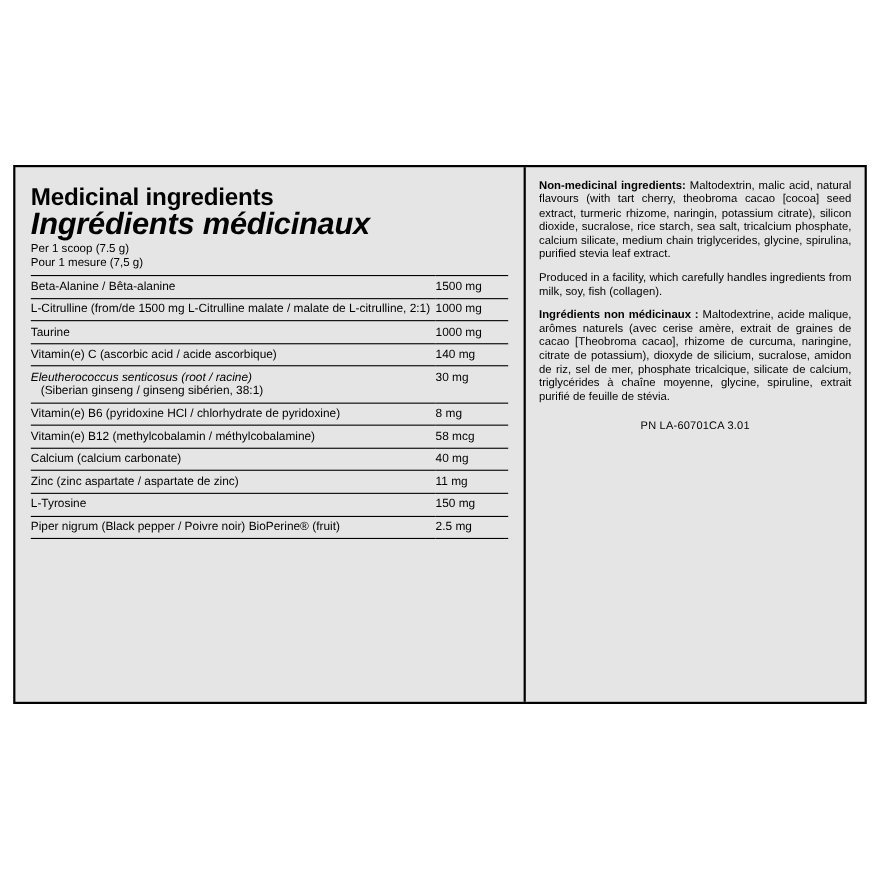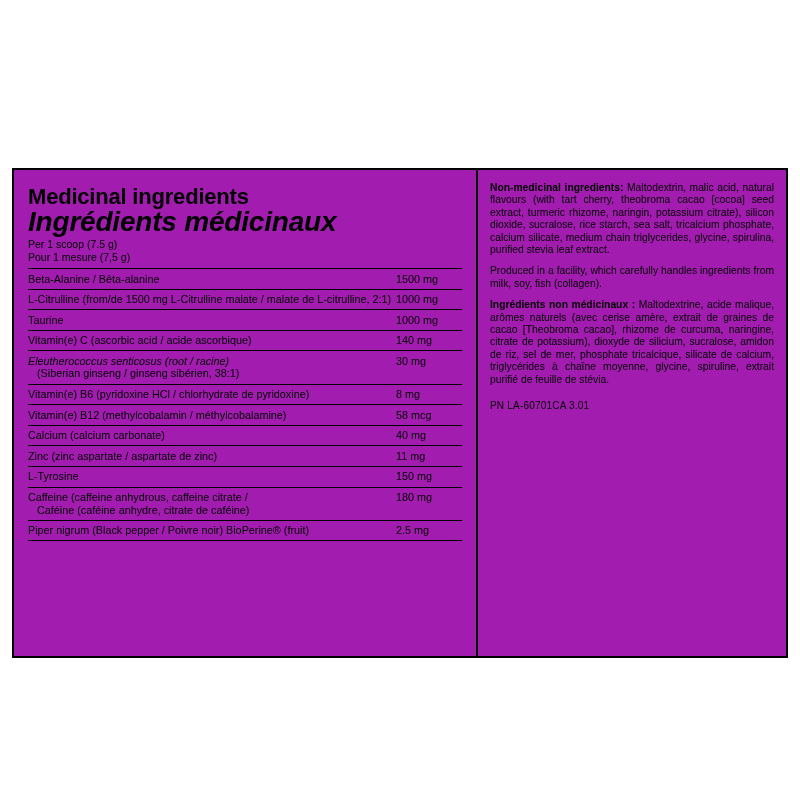--- a/index.html
+++ b/index.html
@@ -7,26 +7,26 @@
     padding: 0;
     width: 800px;
     height: 800px;
     background: #ffffff;
     font-family: "Liberation Sans", sans-serif;
     color: #000000;
   }
   #panel {
     position: absolute;
     left: 12px;
-    top: 168px;
+    top: 150px;
     width: 776px;
     height: 490px;
     border: 2px solid #000;
     box-sizing: border-box;
-    background: #a21caf;
+    background: #e5e5e5;
     display: flex;
   }
   .col-left {
     width: 464px;
     box-sizing: border-box;
     padding: 14px 14px 10px 14px;
     border-right: 2px solid #000;
   }
   .col-right {
     flex: 1;
@@ -77,21 +77,21 @@
     white-space: nowrap;
     width: 66px;
   }
   .indent { display: block; padding-left: 9px; }
   .ital { font-style: italic; }
   .bold { font-weight: 700; }
   .rpara { margin: 0 0 9px 0; }
   .rpara:last-of-type { margin-bottom: 0; }
   .pn {
     margin-top: 14px;
-    text-align: left;
+    text-align: center;
     font-size: 10px;
     letter-spacing: 0.2px;
   }
 </style>
 </head>
 <body>
 
 <div id="panel">
 
   <div class="col-left">
@@ -141,27 +141,20 @@
         </tr>
         <tr>
           <td class="name"><span>Zinc (zinc aspartate / aspartate de zinc)</span></td>
           <td class="amt">11 mg</td>
         </tr>
         <tr>
           <td class="name"><span>L-Tyrosine</span></td>
           <td class="amt">150 mg</td>
         </tr>
         <tr>
-          <td class="name">
-            <span>Caffeine (caffeine anhydrous, caffeine citrate /</span>
-            <span class="indent">Caféine (caféine anhydre, citrate de caféine)</span>
-          </td>
-          <td class="amt">180 mg</td>
-        </tr>
-        <tr>
           <td class="name"><span>Piper nigrum (Black pepper / Poivre noir) BioPerine® (fruit)</span></td>
           <td class="amt">2.5 mg</td>
         </tr>
       </tbody>
     </table>
   </div>
 
   <div class="col-right">
     <p class="rpara"><span class="bold">Non-medicinal ingredients:</span><span> Maltodextrin, malic acid, natural flavours (with tart cherry, theobroma cacao [cocoa] seed extract, turmeric rhizome, naringin, potassium citrate), silicon dioxide, sucralose, rice starch, sea salt, tricalcium phosphate, calcium silicate, medium chain triglycerides, glycine, spirulina, purified stevia leaf extract.</span></p>
     <p class="rpara">Produced in a facility, which carefully handles ingredients from milk, soy, fish (collagen).</p>

